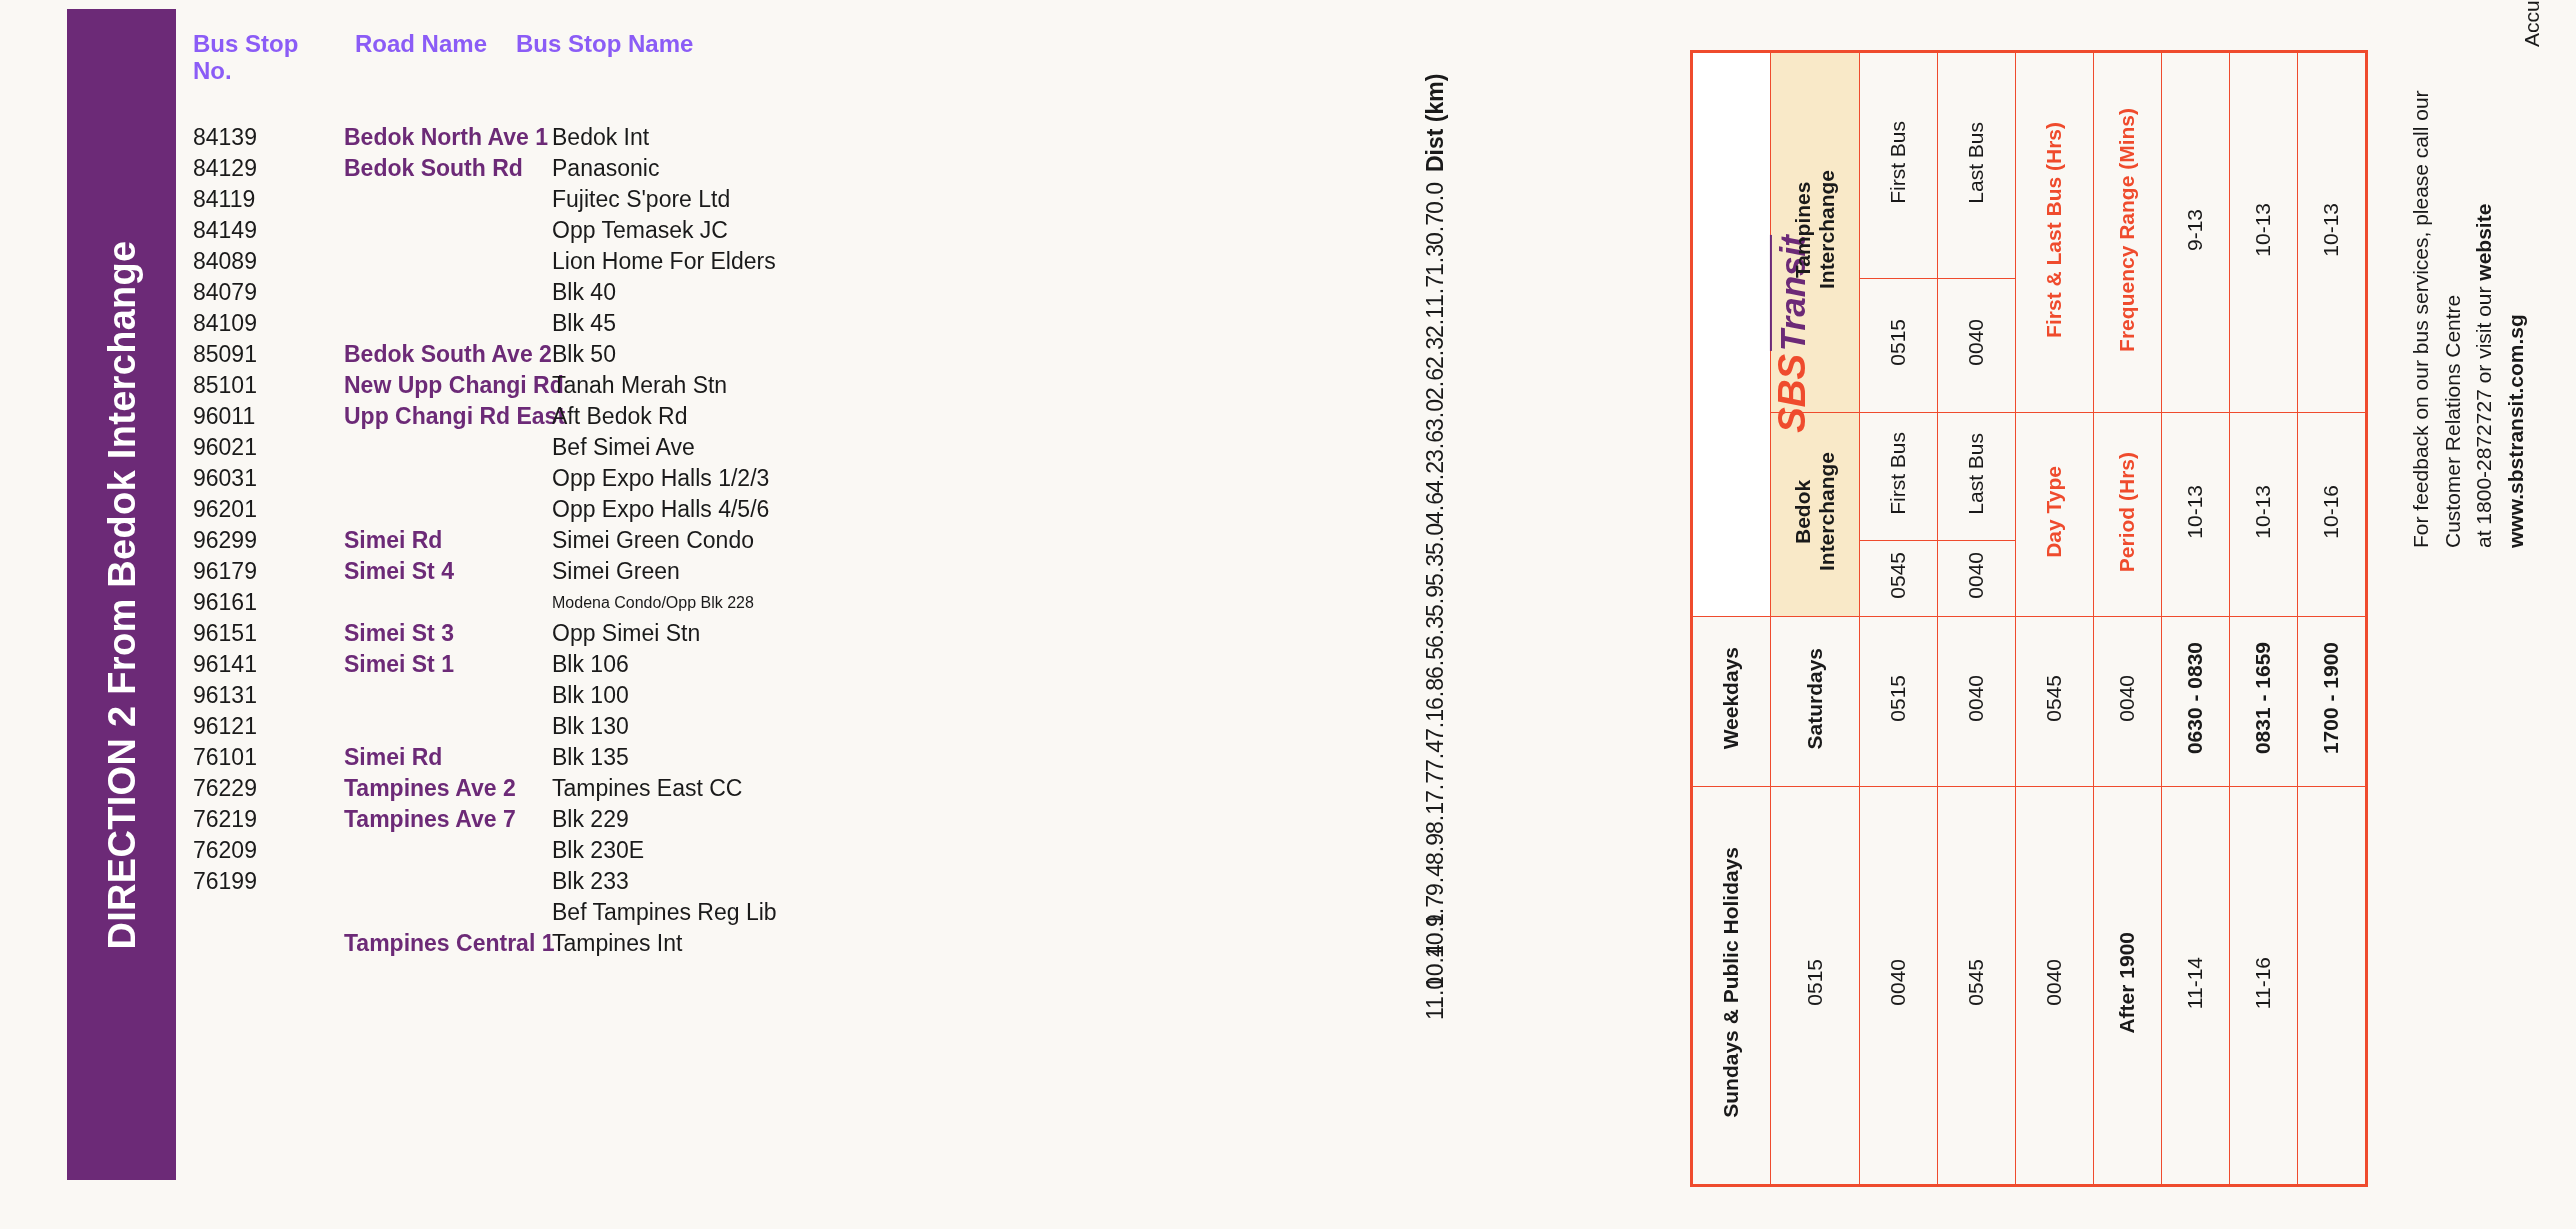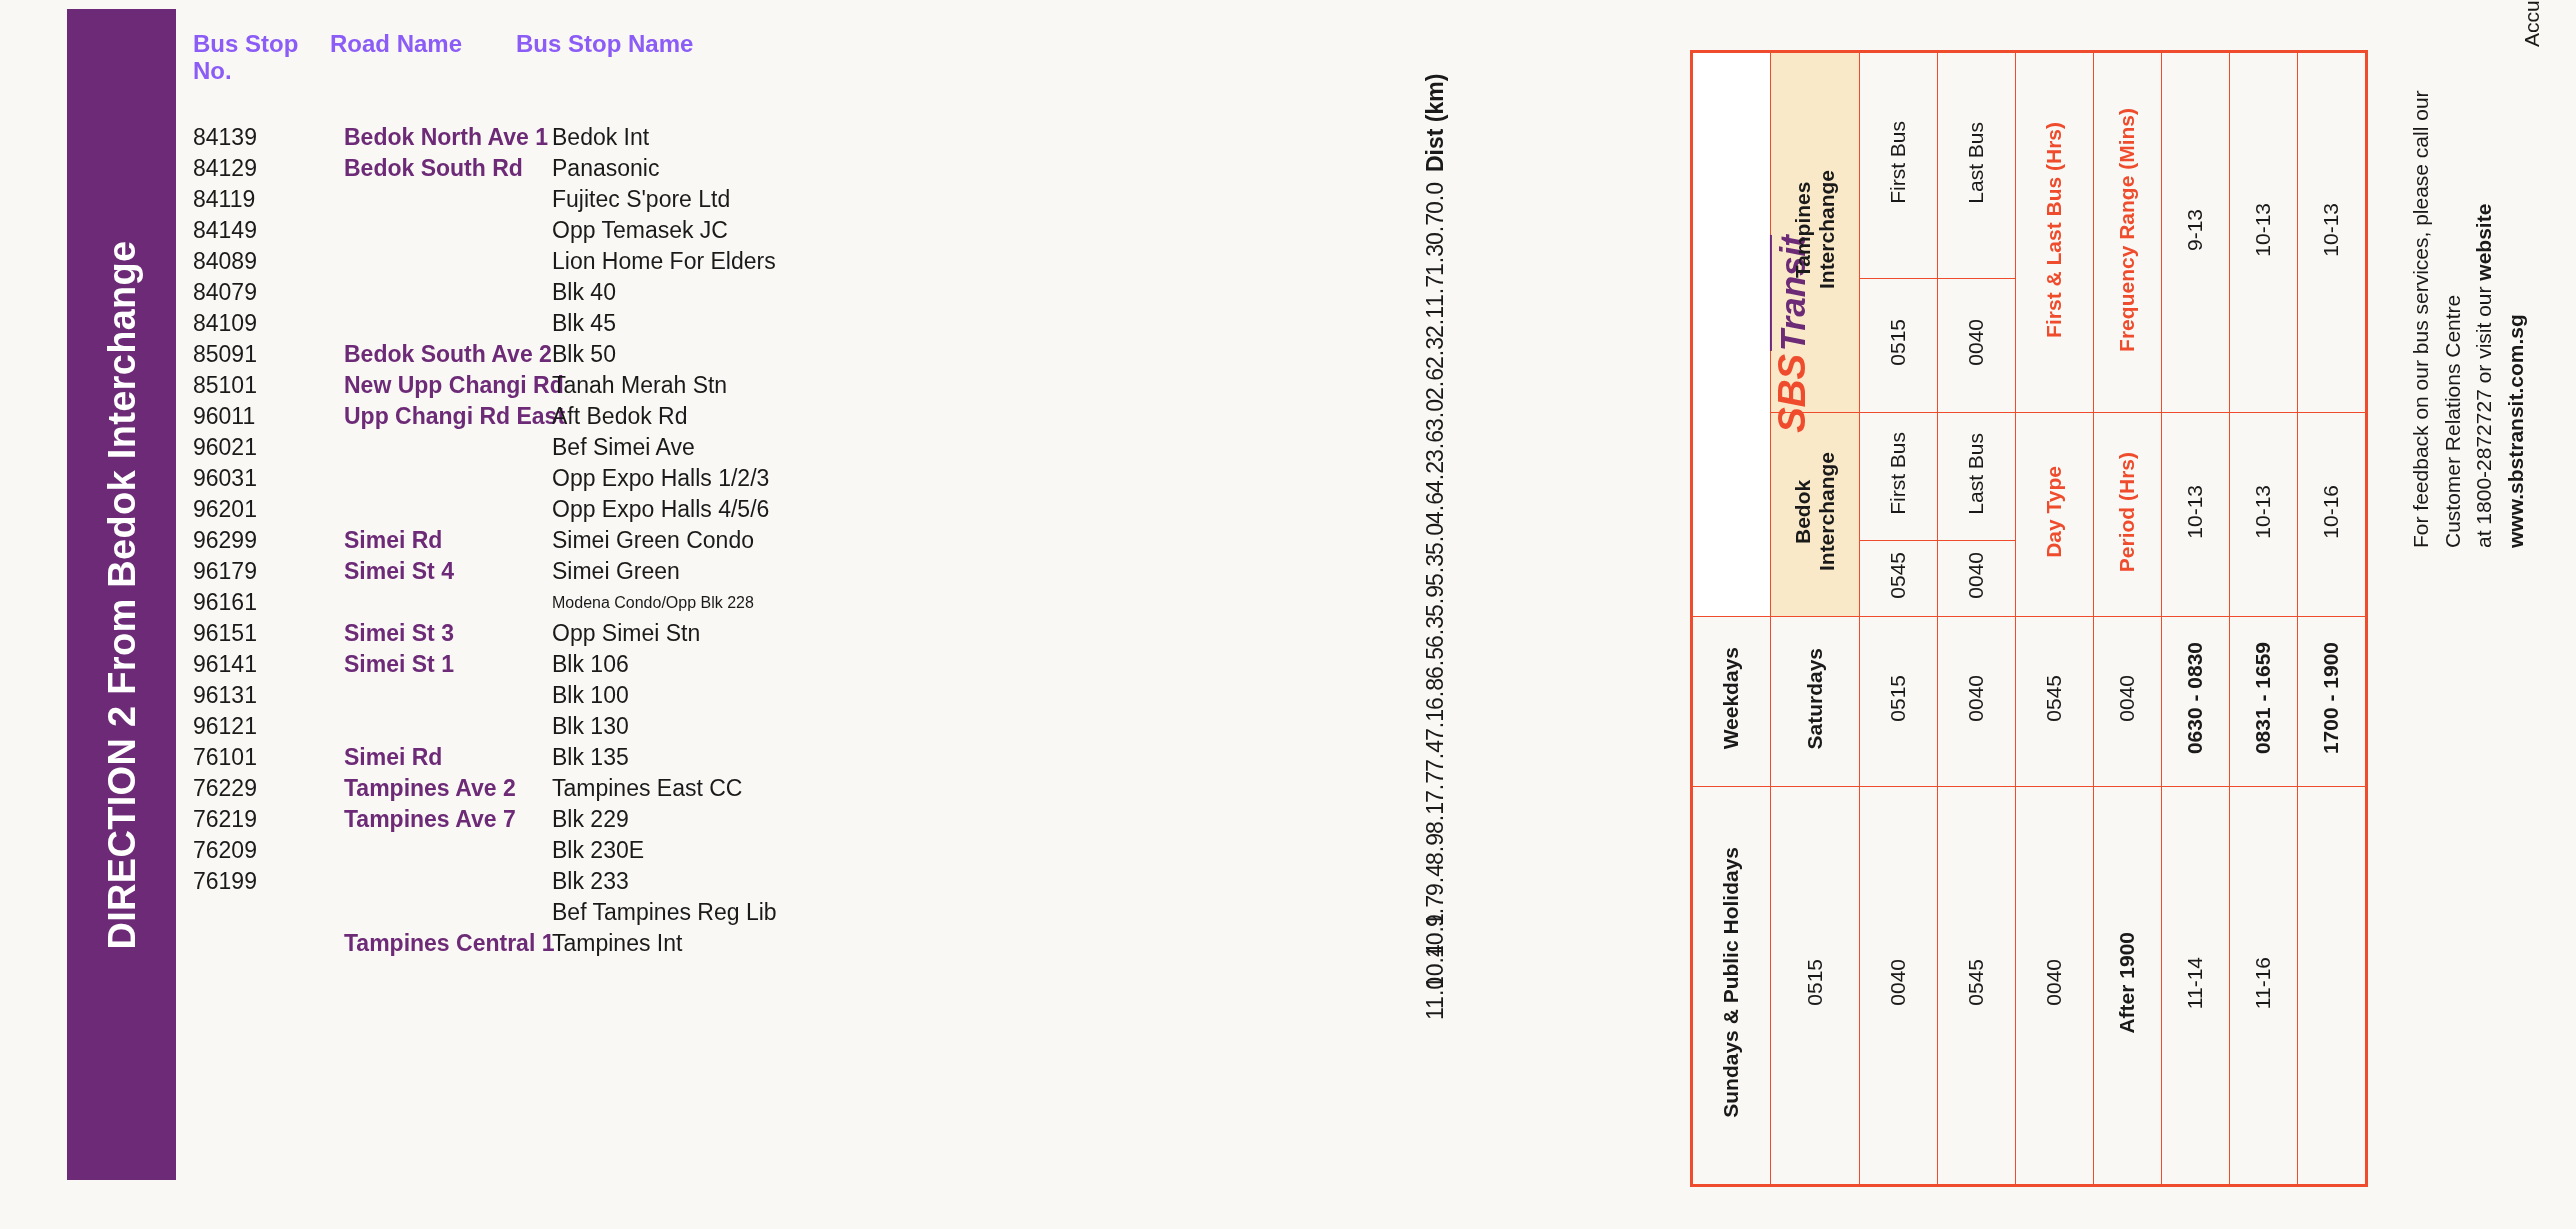--- a/index.html
+++ b/index.html
@@ -53,21 +53,21 @@
   .route-head {
     position: absolute;
     top: 0;
     color: #8b5cf6;
     font-size: 24px;
     font-weight: bold;
     line-height: 1.12;
     white-space: pre-line;
   }
   .h-stopno { left: 0px; width: 125px; }
-  .h-roadname { left: 137px; width: 157px; }
+  .h-roadname { left: 137px; width: 157px; text-align: right; }
   .h-stopname { left: 323px; width: 209px; }
 
   
   .col {
     position: absolute;
   }
   .col-stopno { left: 0px; top: 91px; }
   .col-roadname { left: 137px; top: 91px; }
   .col-stopname { left: 323px; top: 91px; margin-left: 36px; }
 

